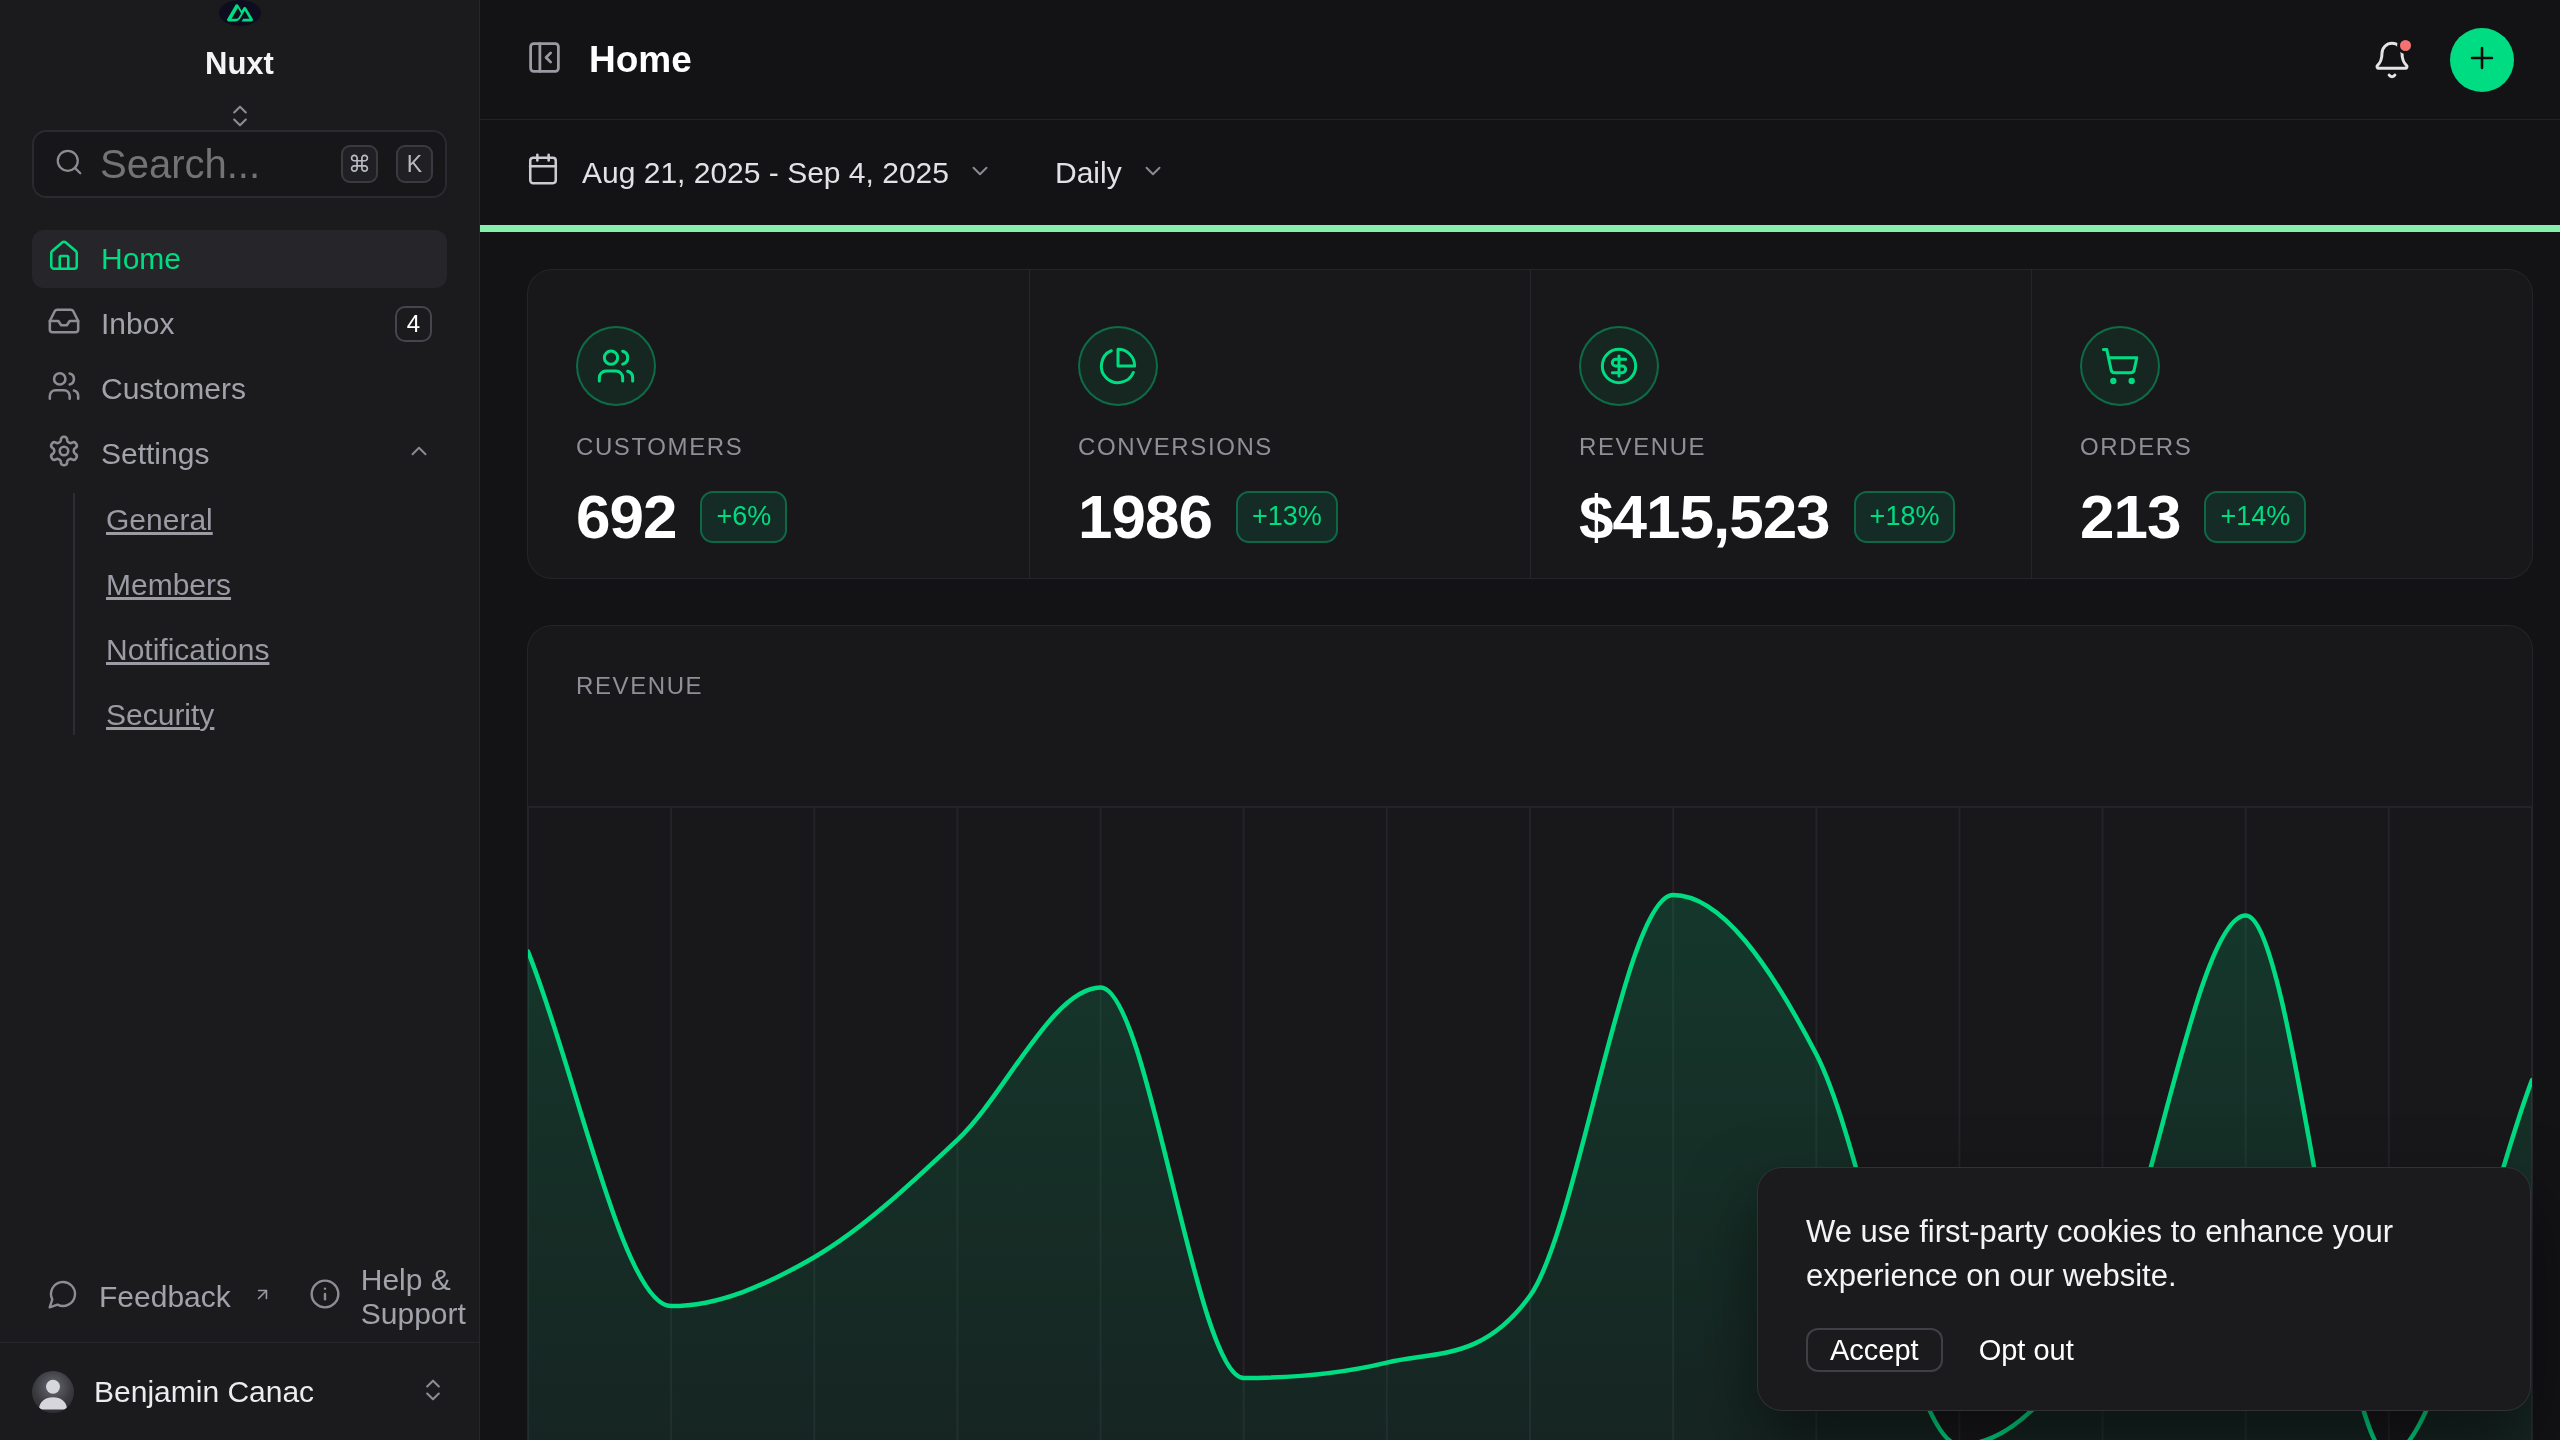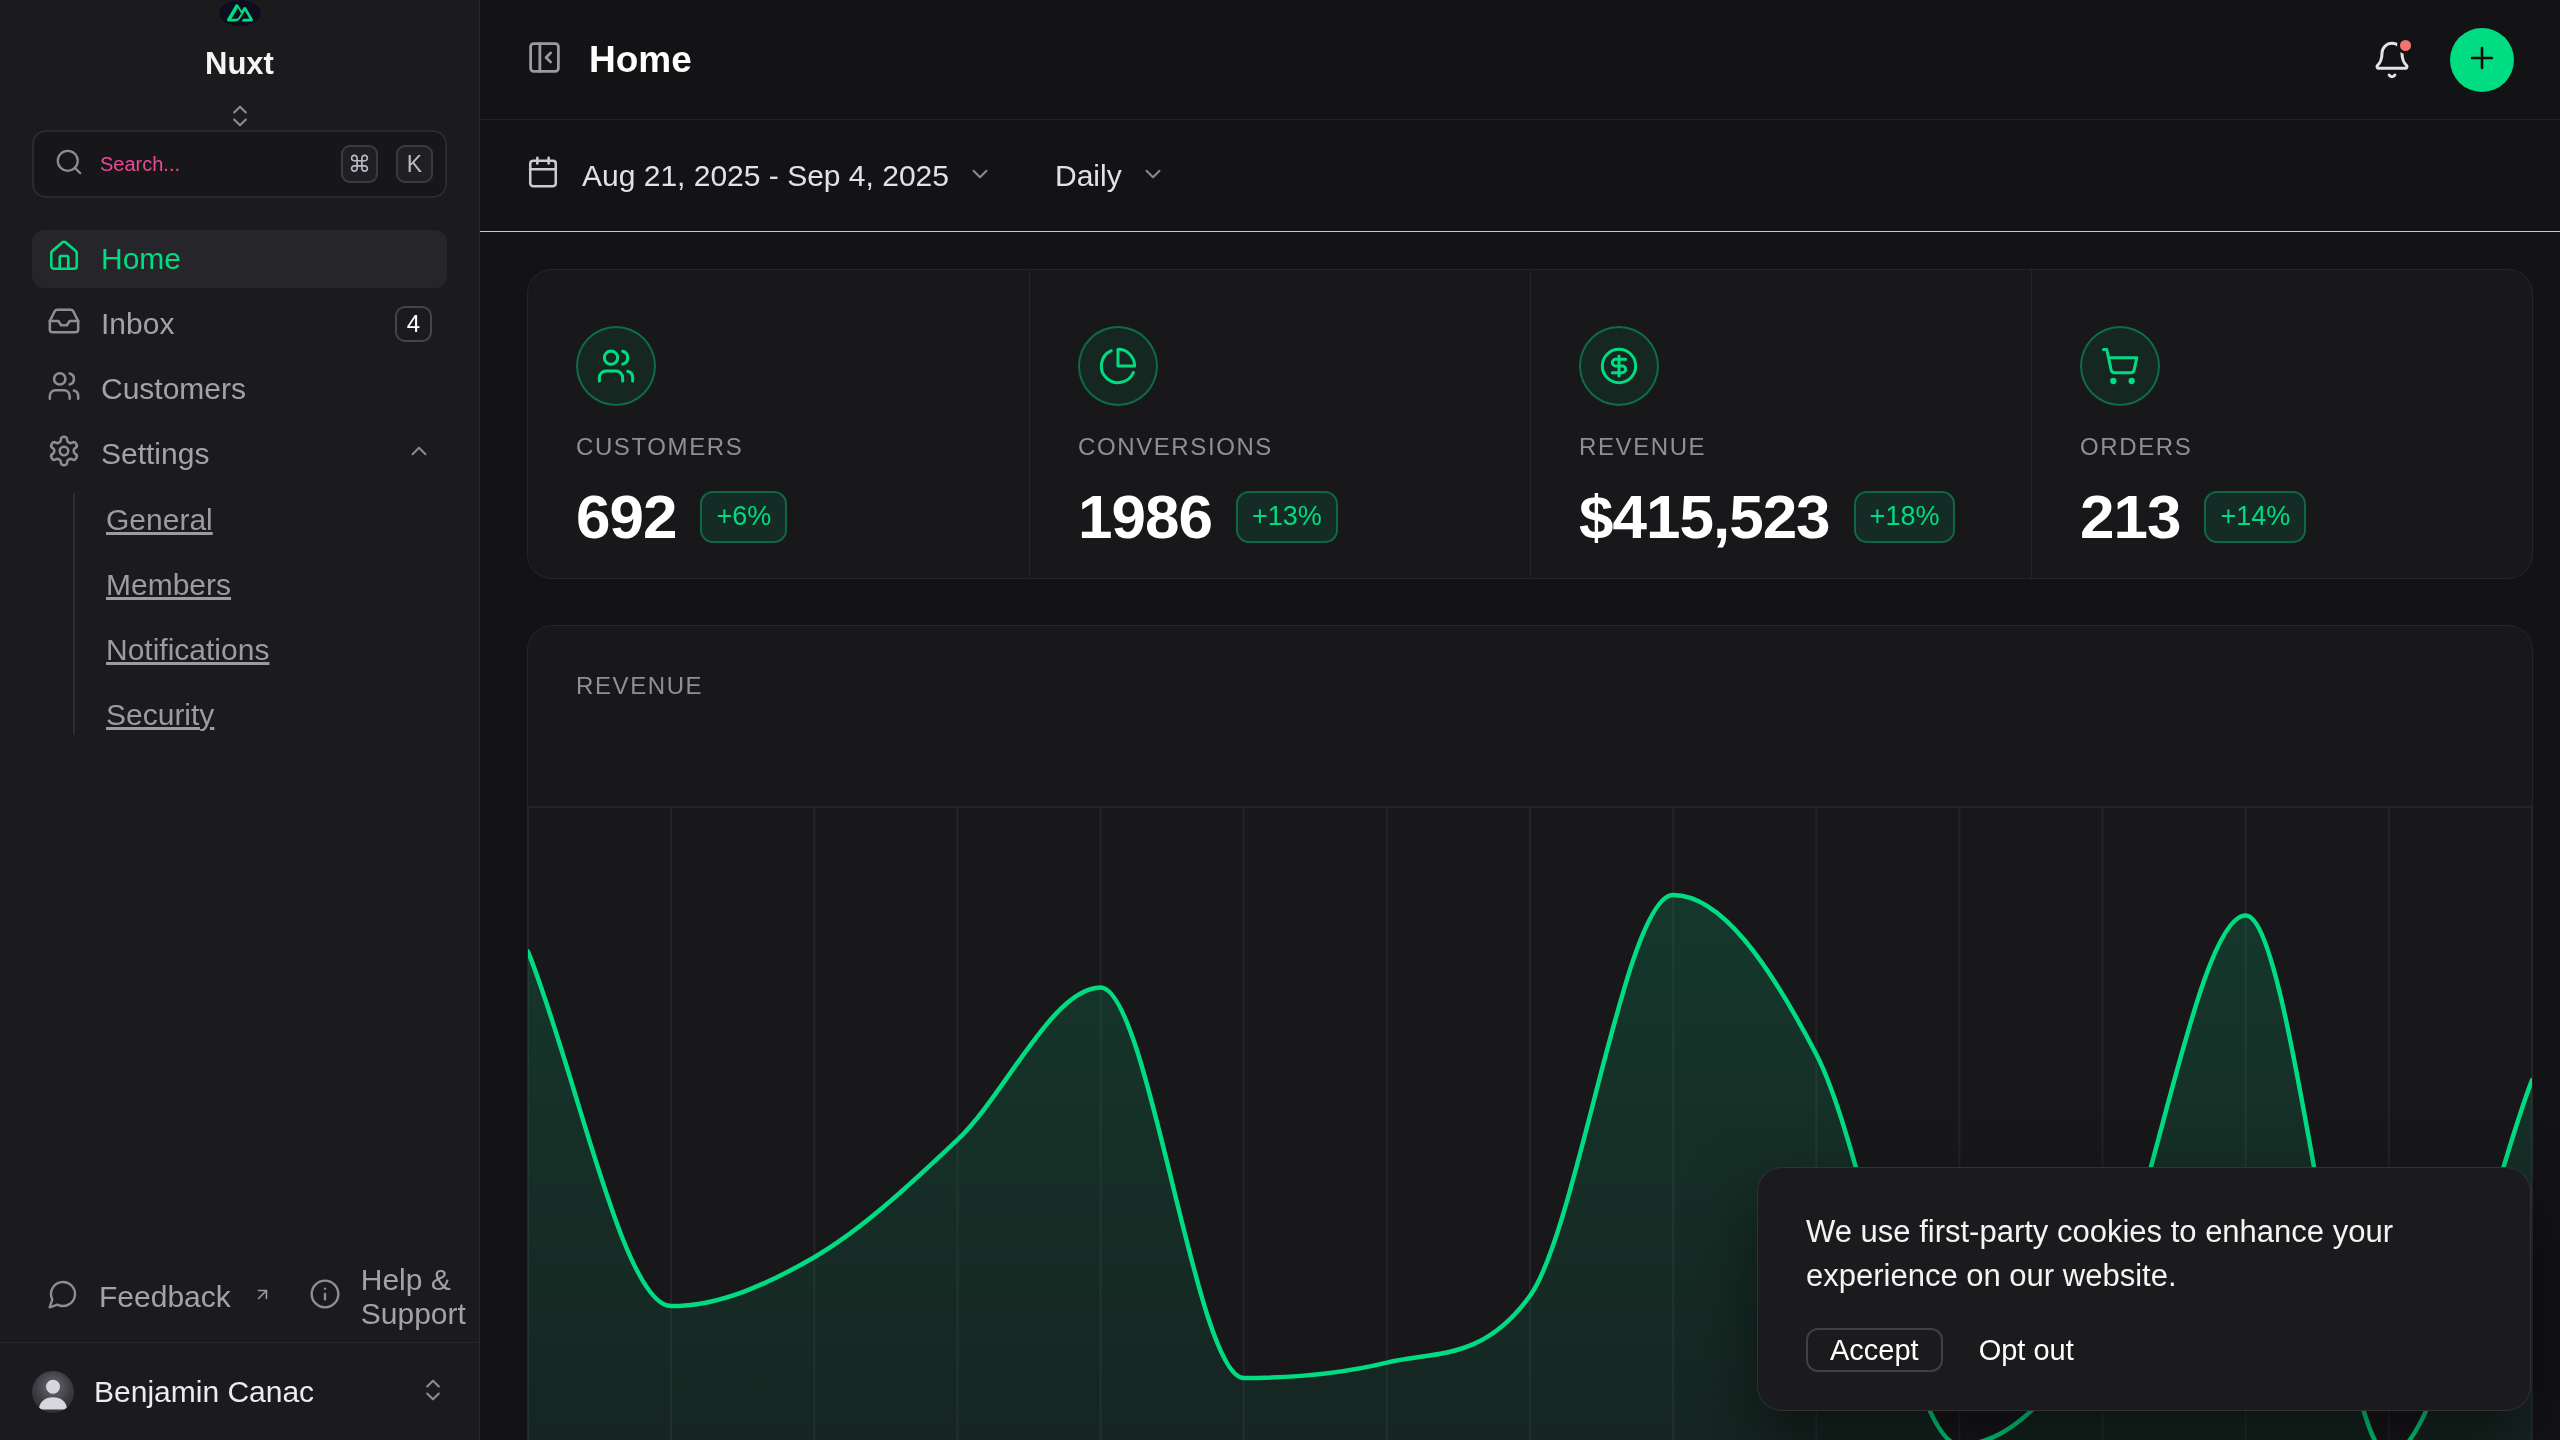--- a/index.html
+++ b/index.html
@@ -9,21 +9,21 @@
 
   
   .sidebar { width:480px; min-width:480px; background:#1b1b1e; border-right:1px solid #27272b;
     display:flex; flex-direction:column; }
   .org-row { height:126px; padding:0 32px; display:flex; align-items:center; gap:20px; cursor:pointer;flex-direction:column; }
   .logo-badge { width:42px; height:42px; border-radius:50%; background:#0d0d1f; display:grid; place-items:center; }
   .org-name { font-size:31px; font-weight:600; color:#f4f4f5; flex:1; }
   .muted-ic { color:#8b8b94; }
   .search { margin:4px 32px 22px; height:68px; border-radius:14px; background:#17171a;
     box-shadow:inset 0 0 0 2px #2a2a2f; display:flex; align-items:center; padding:0 14px 0 22px; gap:16px; cursor:text; }
-  .search-text { flex:1; font-size:20px; color:#ec4899; }
+  .search-text { flex:1; font-size:40px; color:#737373; }
   .kbd { min-width:37px; height:38px; border-radius:9px; background:#1f1f24; box-shadow:inset 0 0 0 2px #3a3a41;
     color:#b9b9c1; font-size:23px; display:grid; place-items:center; padding:0 7px; }
   .kbd + .kbd { margin-left:2px; }
   .nav { padding:10px 32px 0; display:flex; flex-direction:column; gap:7px; }
   .nav-item { height:58px; border-radius:12px; display:flex; align-items:center; gap:20px; padding:0 15px;
     font-size:30px; font-weight:500; color:#a2a2ab; cursor:pointer; }
   .nav-item .ic { color:#8d8d96; }
   .nav-item.active { background:#26262a; color:#00dc82; }
   .nav-item.active .ic { color:#00dc82; }
   .badge { margin-left:auto; min-width:37px; height:36px; border-radius:10px; box-shadow:inset 0 0 0 2px #45454d;
@@ -44,21 +44,21 @@
   
   .main { flex:1; display:flex; flex-direction:column; background:#131316; min-width:0; }
   .header { height:120px; border-bottom:1px solid #222226; display:flex; align-items:center; padding:0 46px; gap:26px; }
   .page-title { font-size:37px; font-weight:700; color:#fff; }
   .header-right { margin-left:auto; display:flex; align-items:center; gap:38px; }
   .bell-wrap { position:relative; width:40px; height:40px; color:#e4e4e7; cursor:pointer; }
   .bell-dot { position:absolute; top:-3px; right:-2px; width:17px; height:17px; border-radius:50%;
     background:#f87171; border:3px solid #131316; }
   .add-btn { width:64px; height:64px; border-radius:50%; background:#00dc82; display:grid; place-items:center;
     border:none; cursor:pointer; color:#0a0a0c; }
-  .toolbar { height:112px; border-bottom:1px solid #86efac; display:flex; align-items:center; padding:0 46px; }
+  .toolbar { height:112px; border-bottom:7px solid #86efac; display:flex; align-items:center; padding:0 46px; }
   .range-btn, .period-btn { display:flex; align-items:center; gap:18px; font-size:30px; font-weight:500;
     color:#e2e2e6; cursor:pointer; background:none; border:none; font-family:inherit; }
   .cal-ic { color:#cbcbd1; margin-right:4px; }
   .chev { color:#8a8a92; margin-top:3px; }
   .period-btn { margin-left:62px; }
 
   .content { padding:38px 28px 0 48px; flex:1; min-height:0; }
   .stats-card { height:308px; border-radius:24px; background:#18181b; box-shadow:0 0 0 1px #26262a;
     display:grid; grid-template-columns:repeat(4,1fr); overflow:hidden; }
   .stat { padding:56px 48px 0; border-left:1px solid #26262a; cursor:pointer; }

